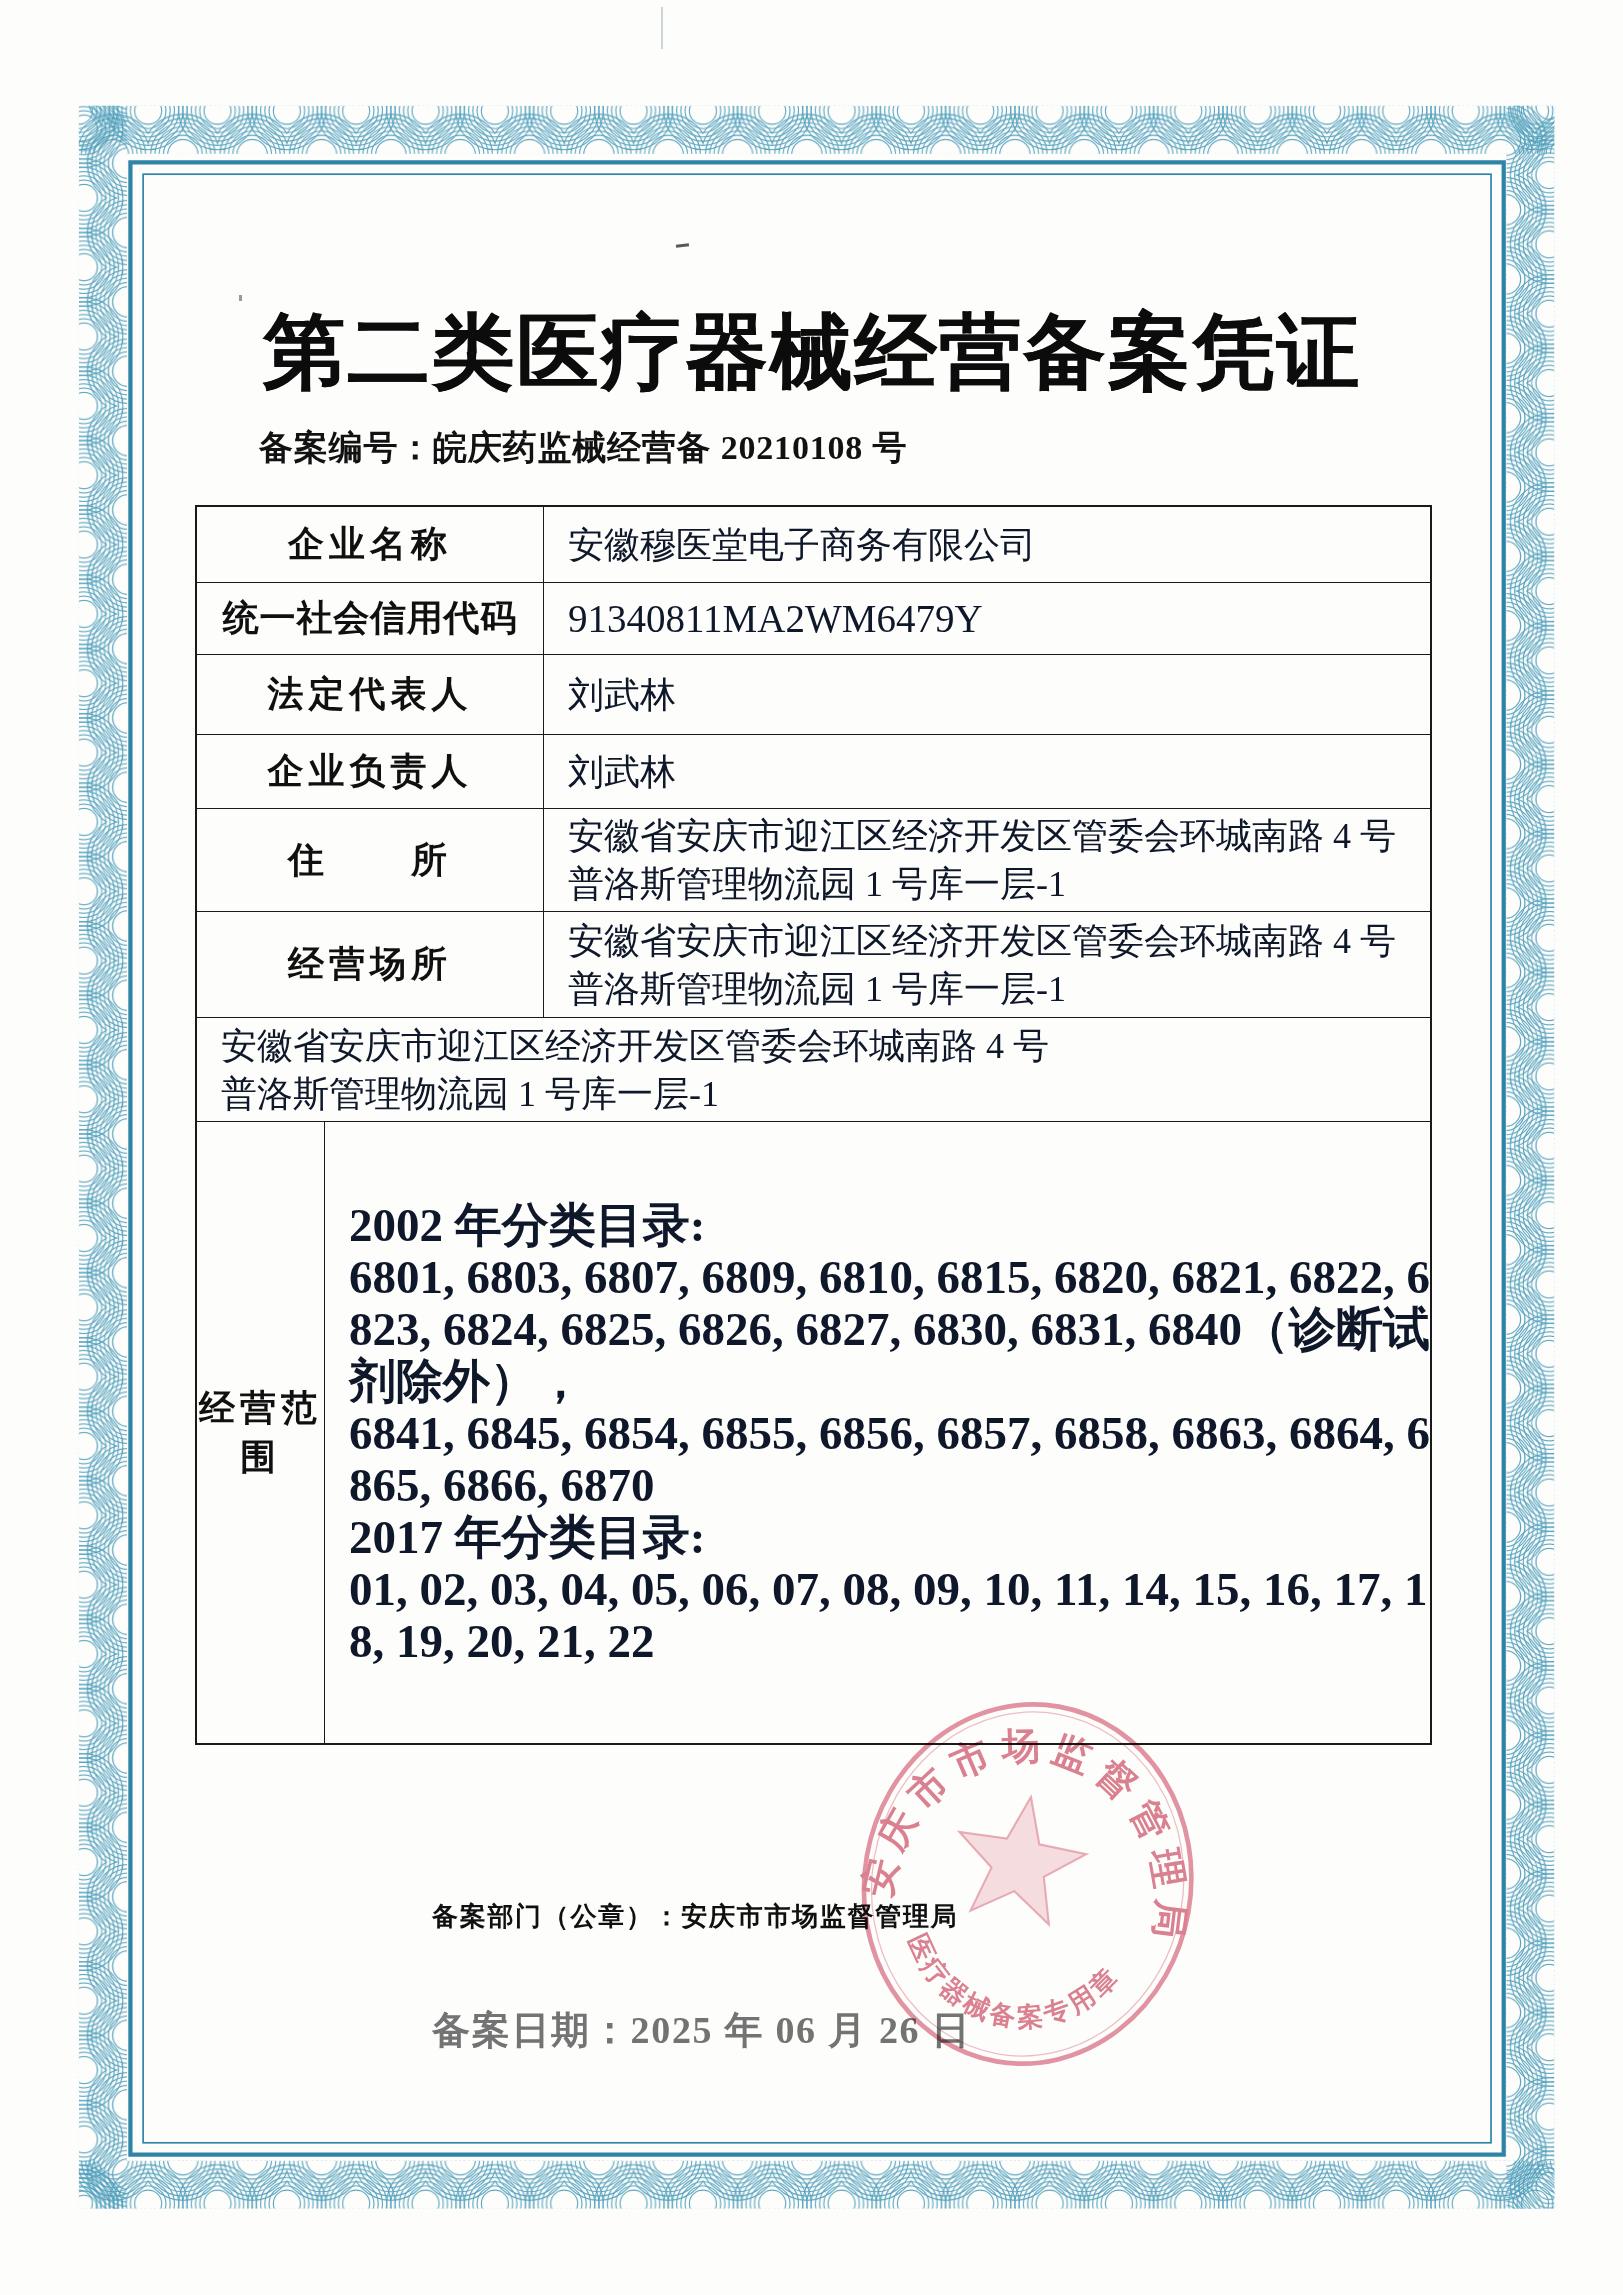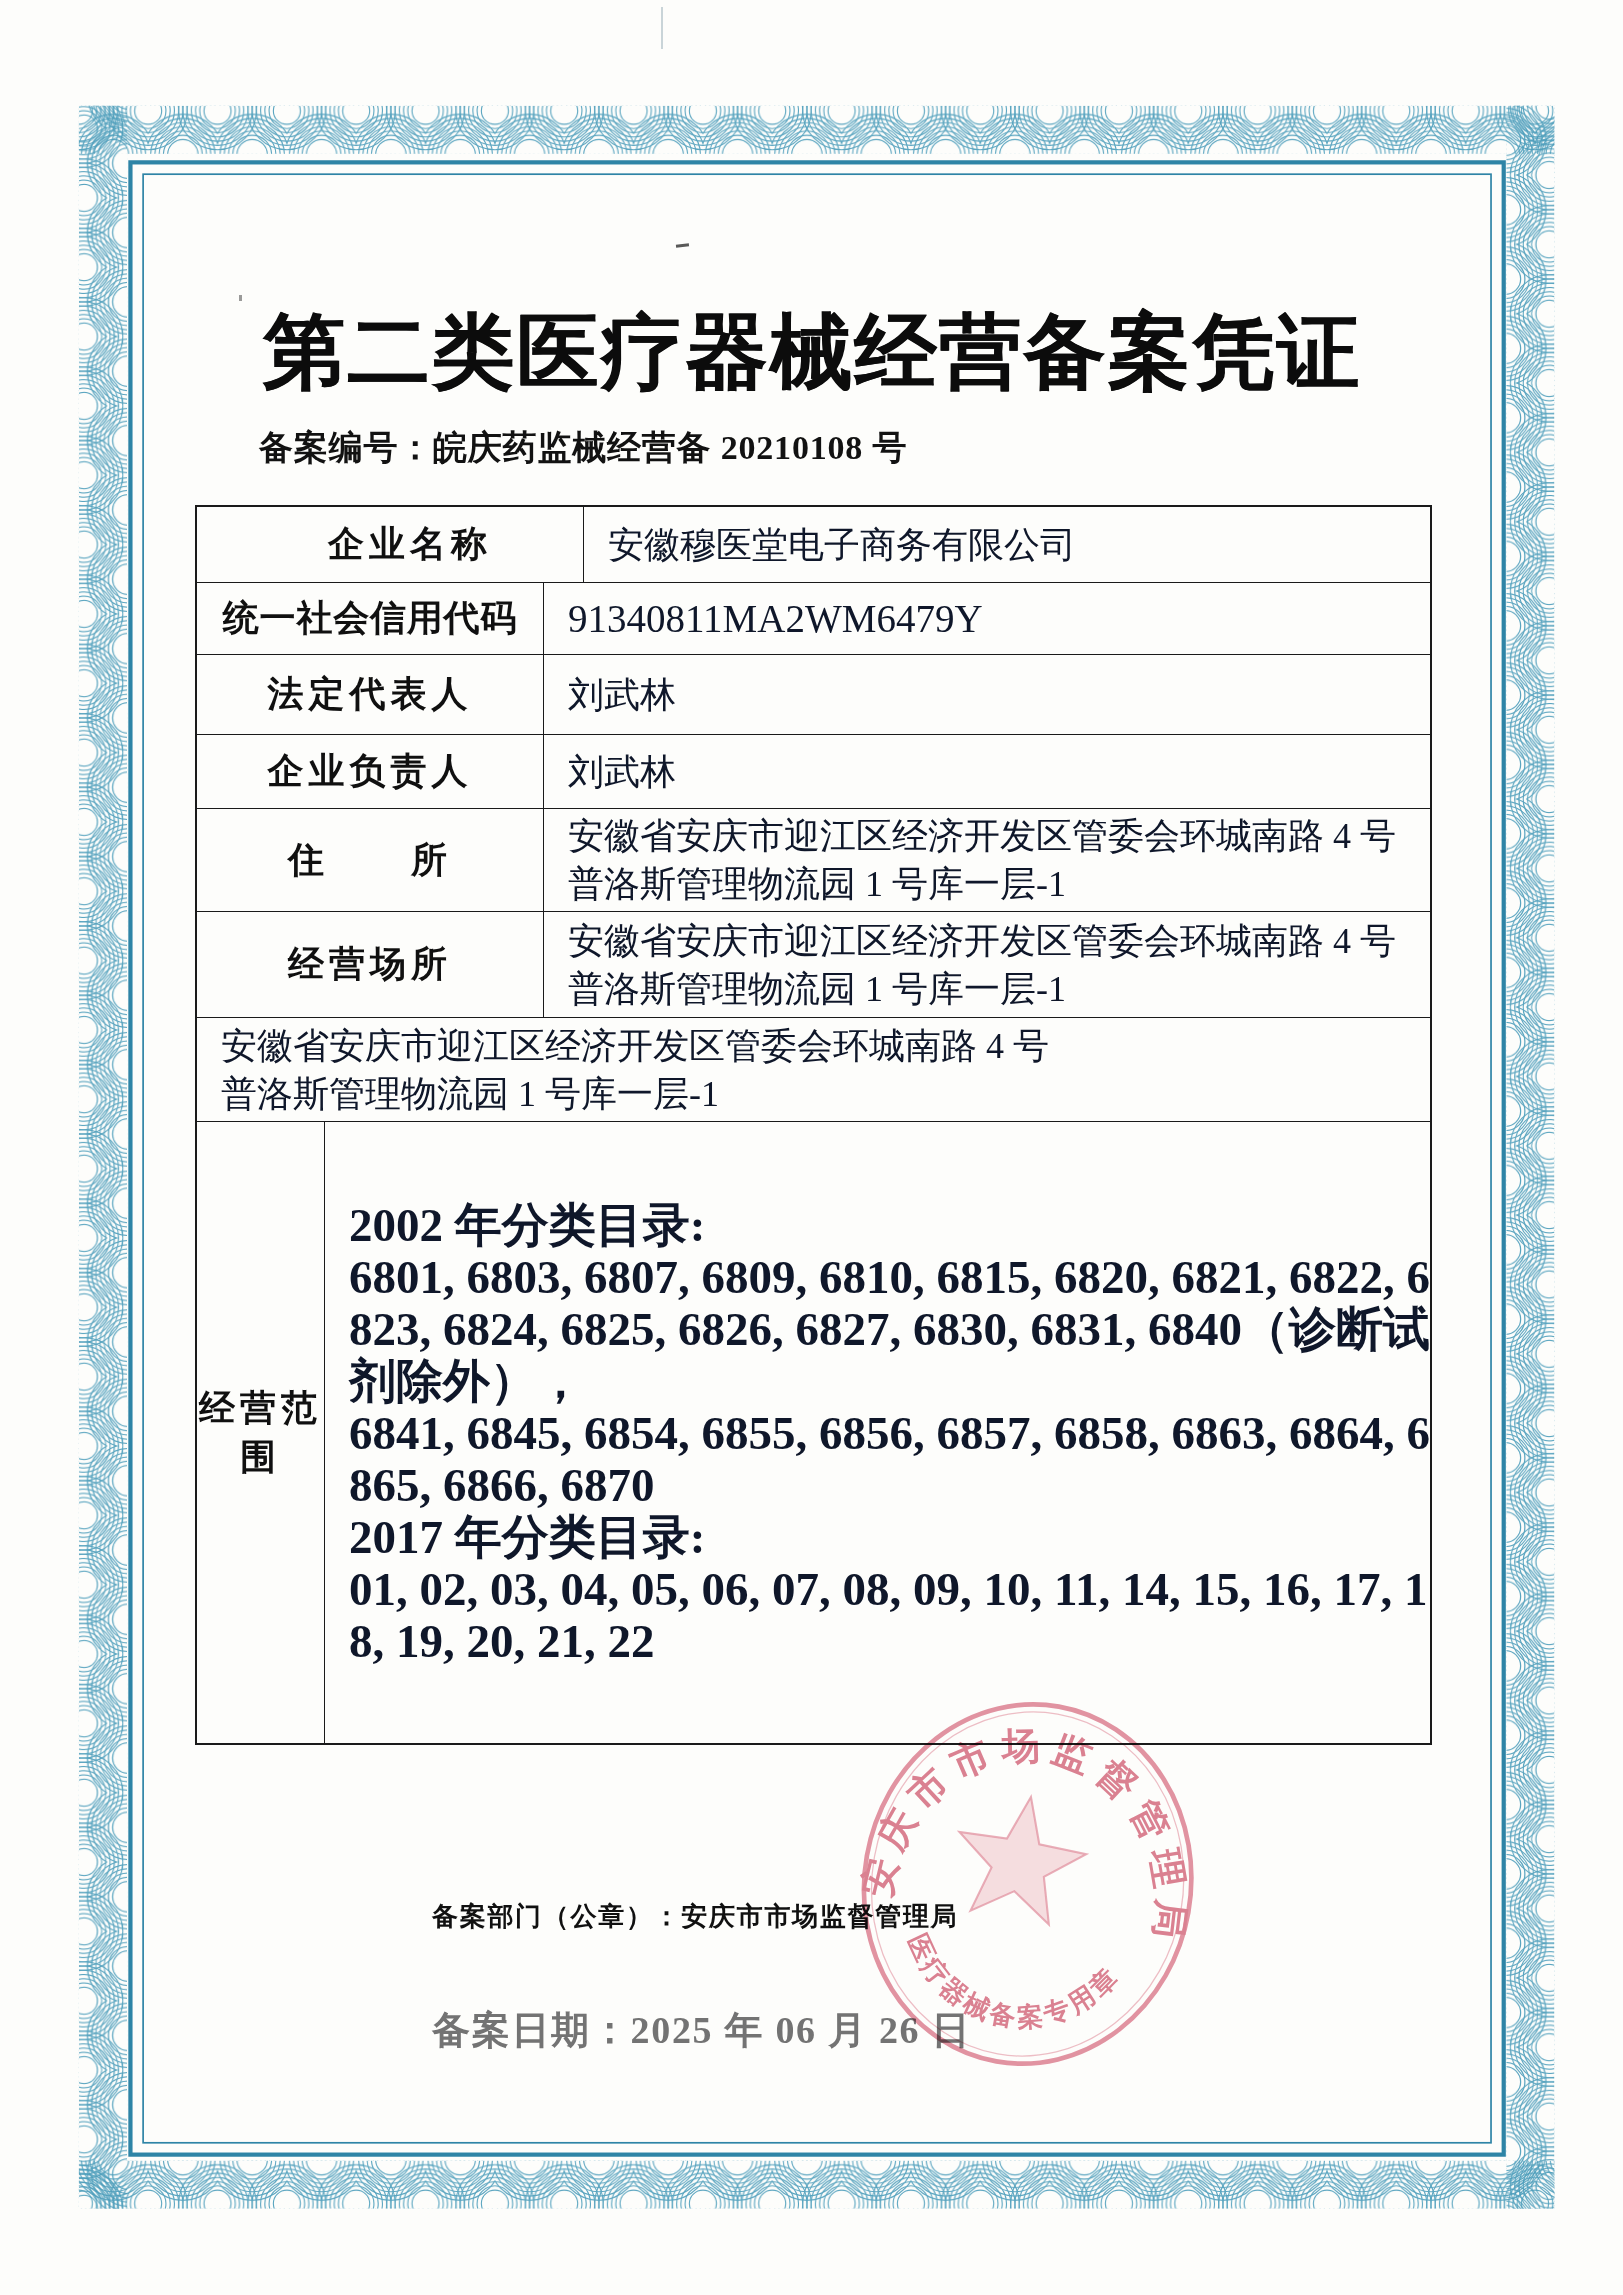--- a/index.html
+++ b/index.html
@@ -23,21 +23,21 @@
     left:259px;top:425px;font-size:34px;font-weight:bold;color:#121212;
     white-space:nowrap;letter-spacing:0.8px;
   }
   .filing-line .num{font-family:"Liberation Serif",serif;}
   
   .info-table{
     left:195px;top:505px;width:1237px;box-sizing:border-box;
     border:2.5px solid #1a1a1a;background:transparent;
   }
   .trow{display:flex;box-sizing:border-box;border-top:1.7px solid #1a1a1a;}
-  .trow:first-child{border-top:none;padding-left:40px;}
+  .trow:first-child{border-top:none;}
   .cell{box-sizing:border-box;display:flex;}
   .cell.label{
     width:347px;border-right:1.7px solid #1a1a1a;
     align-items:center;justify-content:center;
     font-size:36px;font-weight:bold;letter-spacing:5px;color:#101010;
     text-align:center;
   }
   .cell.value{
     flex:1;flex-direction:column;justify-content:center;
     padding-left:24px;font-size:36px;color:#0f172a;

